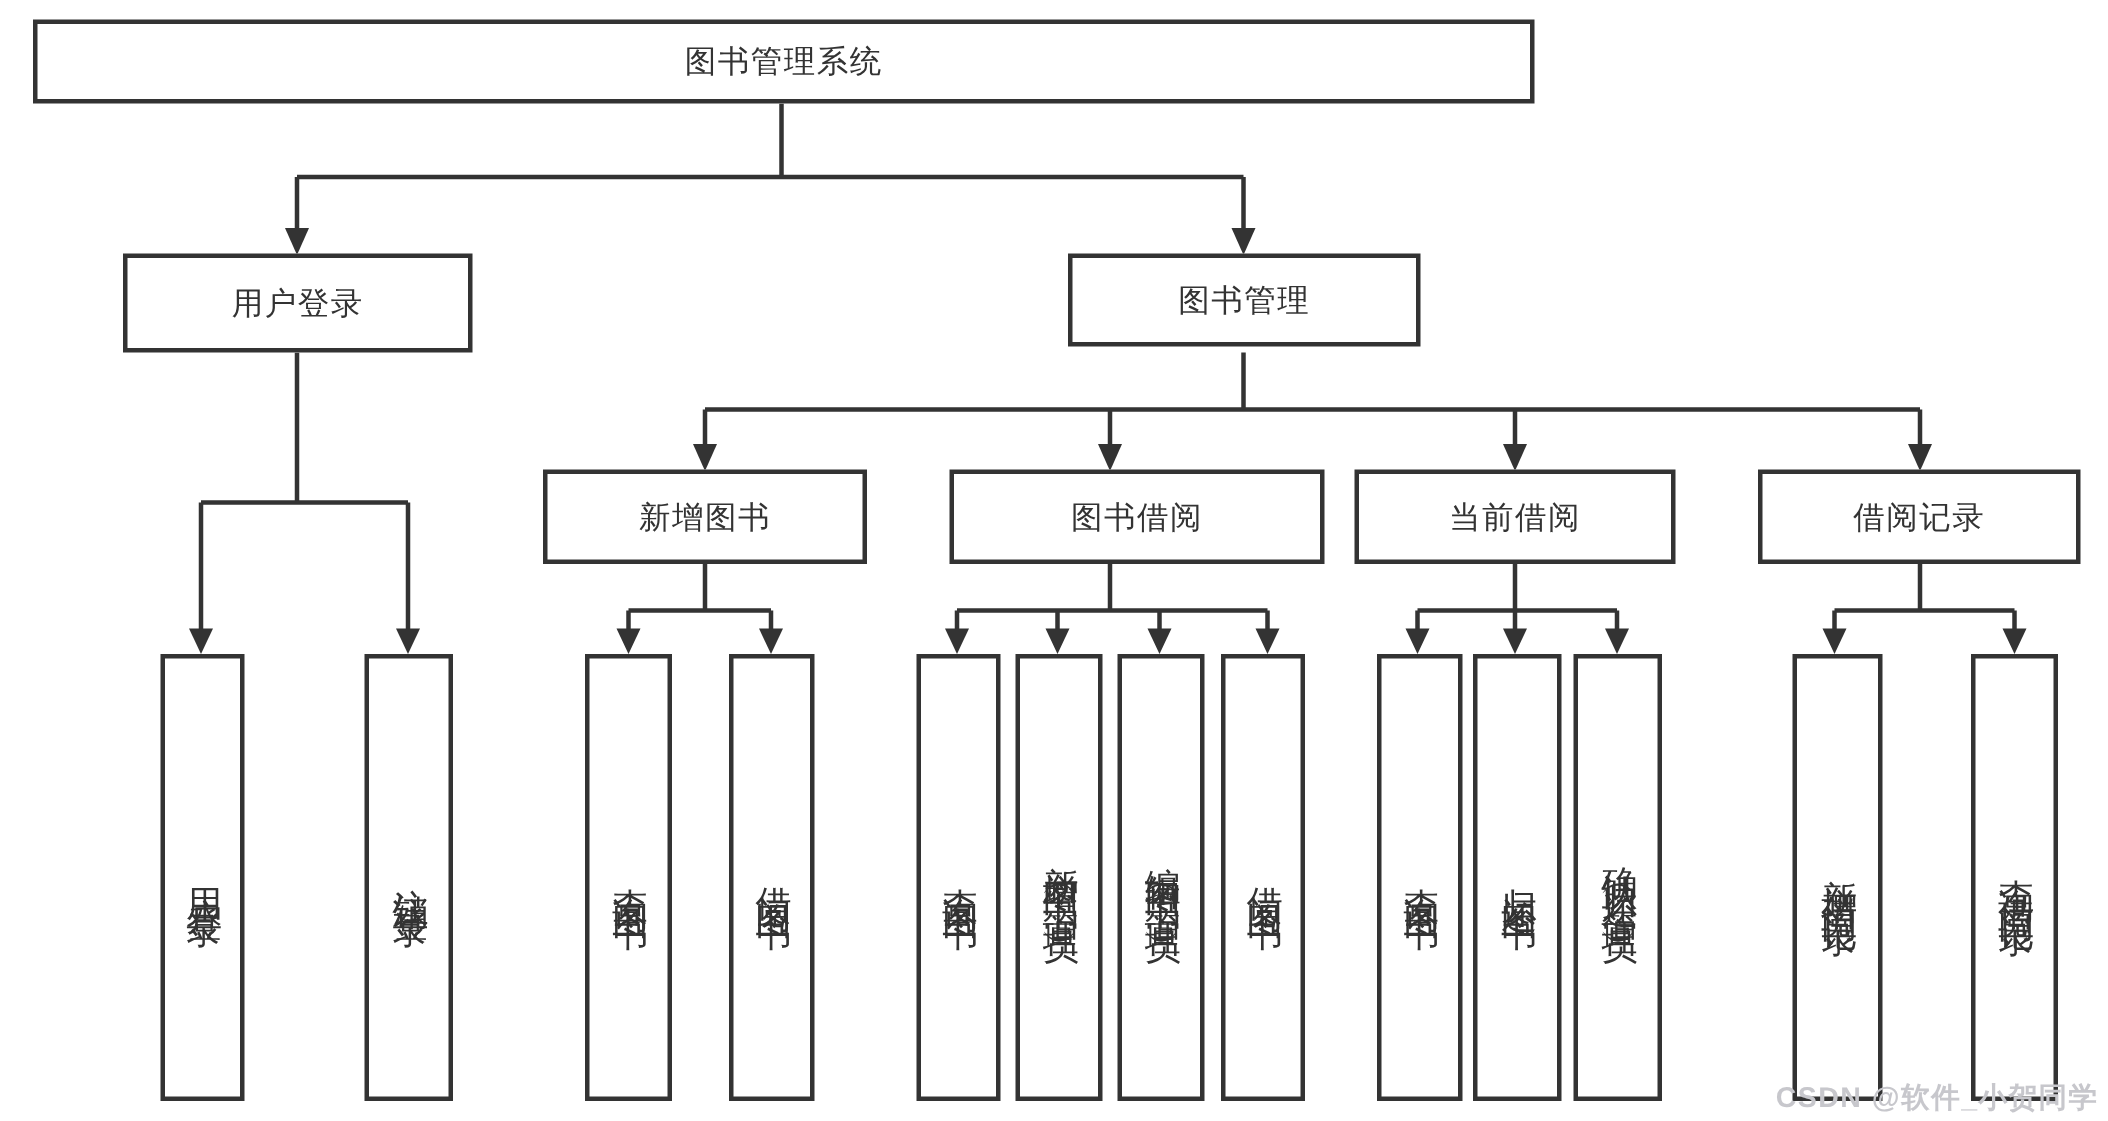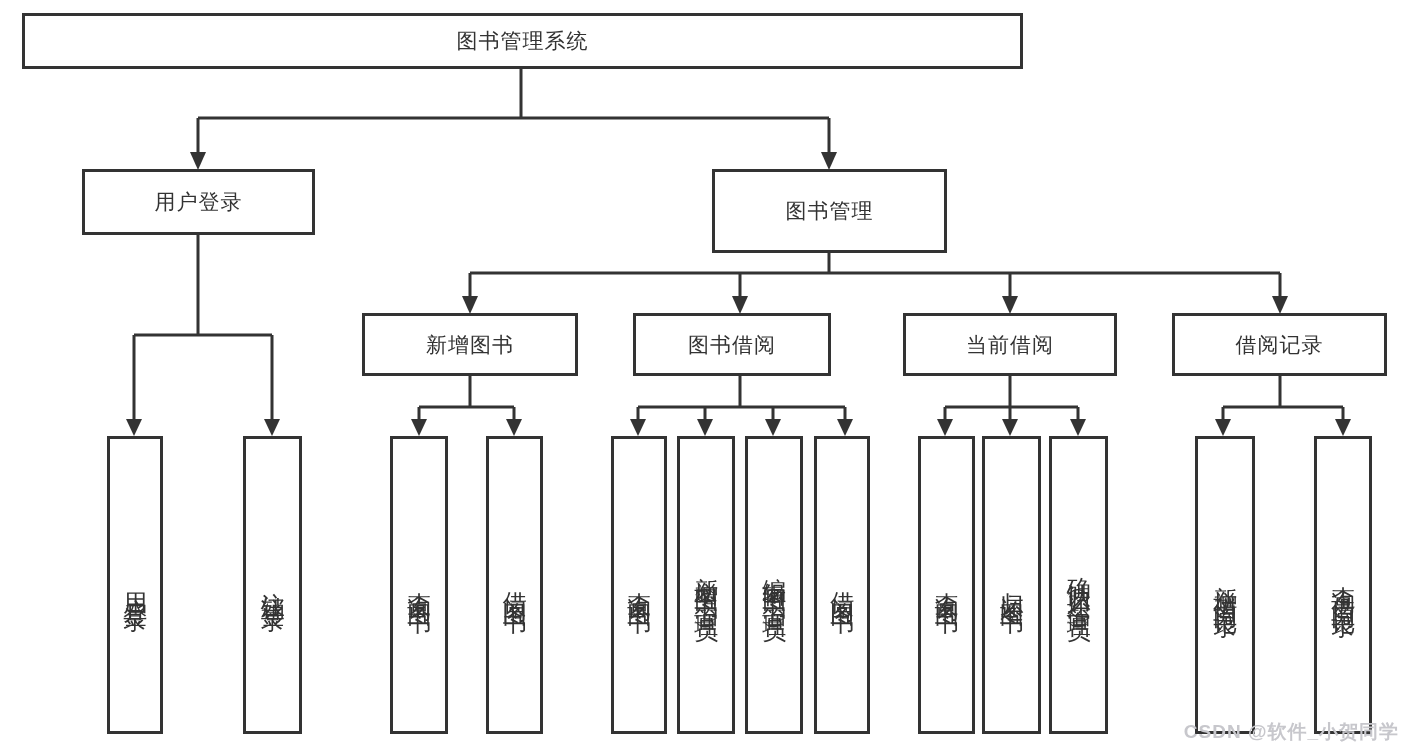--- a/index.html
+++ b/index.html
@@ -90,24 +90,24 @@
       <polygon points="1002,419 1018,419 1010,436"></polygon>
       <polygon points="1070,419 1086,419 1078,436"></polygon>
       <polygon points="1215,419 1231,419 1223,436"></polygon>
       <polygon points="1335,419 1351,419 1343,436"></polygon>
     </g>
   </svg>
 
   <div class="hbox" style="left:22px; top:13px; width:1001px; height:56px;">图书管理系统</div>
 
   <div class="hbox" style="left:82px; top:169px; width:233px; height:66px;">用户登录</div>
-  <div class="hbox" style="left:712px; top:169px; width:235px; height:84px;">图书管理</div>
+  <div class="hbox" style="left:712px; top:169px; width:235px; height:62px;">图书管理</div>
 
   <div class="hbox" style="left:362px; top:313px; width:216px; height:63px;">新增图书</div>
-  <div class="hbox" style="left:633px; top:313px; width:198px; height:63px;">图书借阅</div>
+  <div class="hbox" style="left:633px; top:313px; width:250px; height:63px;">图书借阅</div>
   <div class="hbox" style="left:1172px; top:313px; width:215px; height:63px;">借阅记录</div>
   <div class="hbox" style="left:903px; top:313px; width:214px; height:63px;">当前借阅</div>
 
   <div class="vbox" style="left:107px; top:436px; width:56px; height:298px;">用户登录</div>
   <div class="vbox" style="left:243px; top:436px; width:59px; height:298px;">注销登录</div>
 
   <div class="vbox" style="left:390px; top:436px; width:58px; height:298px;">查询图书</div>
   <div class="vbox" style="left:486px; top:436px; width:57px; height:298px;">借阅图书</div>
 
   <div class="vbox" style="left:611px; top:436px; width:56px; height:298px;">查询图书</div>

